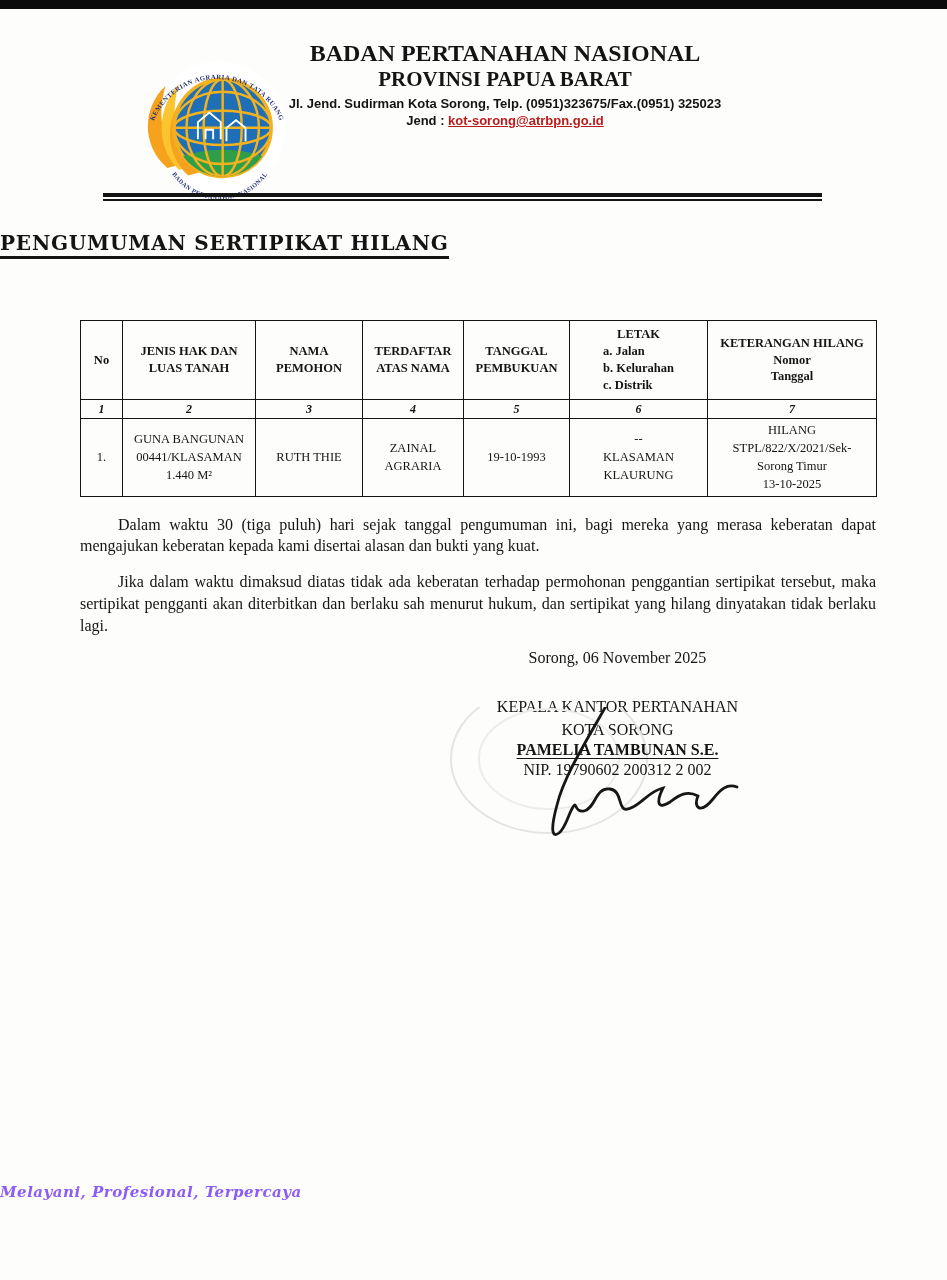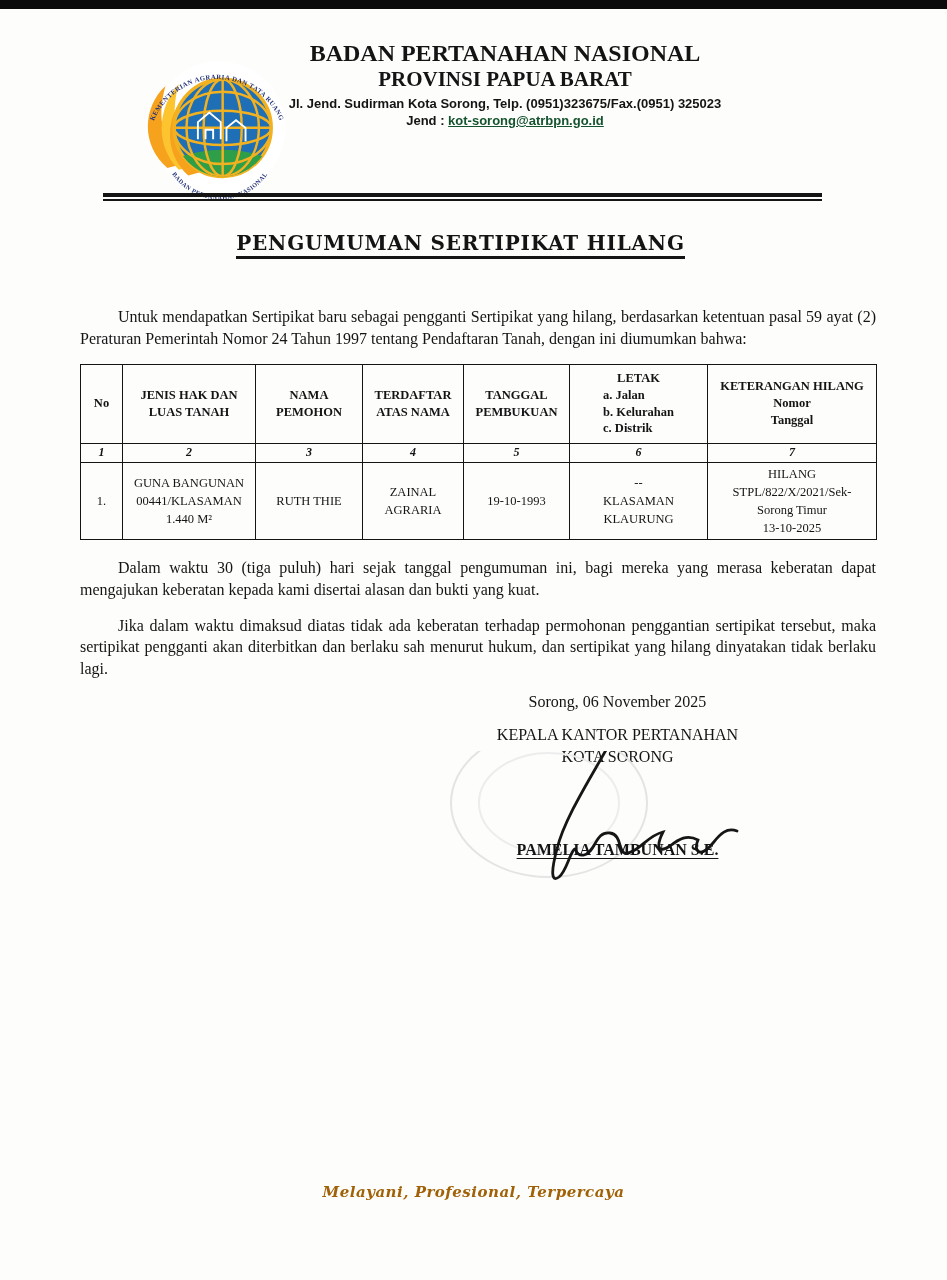--- a/index.html
+++ b/index.html
@@ -11,26 +11,26 @@
 
   
   .letterhead{position:absolute;top:40px;left:0;width:947px;height:160px;}
   .logo{position:absolute;left:132px;top:4px;width:168px;height:162px;}
   .lh-text{position:absolute;left:262px;top:0;width:486px;text-align:center;}
   .lh1{font-size:25px;font-weight:700;letter-spacing:.2px;line-height:1.12;}
   .lh2{font-size:24px;font-weight:700;line-height:1.12;}
   .lh3,.lh4{font-size:21px;font-weight:700;line-height:1.15;}
   .lh-addr{font-family:"Liberation Sans","DejaVu Sans",sans-serif;font-size:13px;font-weight:700;margin-top:5px;line-height:1.3;}
   .lh-mail{font-family:"Liberation Sans","DejaVu Sans",sans-serif;font-size:13px;font-weight:700;line-height:1.3;}
-  .lh-mail a{color:#14532d;text-decoration:underline;cursor:pointer;}
+  .lh-mail a{color:#b91c1c;text-decoration:underline;cursor:pointer;}
   .rule{position:absolute;top:193px;left:103px;width:719px;height:2px;
         border-top:4px solid #141414;border-bottom:2px solid #141414;}
 
   
-  .titleblock{position:absolute;top:231px;left:0;width:921px;text-align:center;}
+  .titleblock{position:absolute;top:231px;left:0;width:921px;text-align:left;}
   .doc-title{display:inline-block;font-family:"DejaVu Serif","Liberation Serif",serif;
     font-size:20px;font-weight:700;letter-spacing:.8px;border-bottom:3px solid #141414;padding-bottom:1px;}
   .doc-nomor{font-size:17px;margin-top:5px;}
   .doc-nomor .num{font-family:"DejaVu Serif","Liberation Serif",serif;font-weight:700;font-size:16px;}
 
   
   .main{position:absolute;top:306px;left:80px;width:796px;}
   .para{font-size:16px;line-height:1.36;text-align:justify;text-indent:38px;margin:0;}
   .p2{margin-top:17px;}
   .p3{margin-top:14px;}
@@ -40,30 +40,30 @@
   tr.hdr td{font-weight:700;font-size:12.5px;line-height:1.35;height:74px;}
   tr.hdr td.letak{text-align:center;}
   .letak-list{display:inline-block;text-align:left;line-height:1.35;}
   tr.numrow td{font-size:12px;font-style:italic;font-weight:700;height:18px;padding:0 3px;}
   tr.datarow td{font-size:12.5px;line-height:1.45;height:62px;}
   tr.datarow .l{display:block;}
   td.ket{font-size:12px;line-height:1.35;}
 
   
   .sigblock{position:relative;width:345px;margin:13px 86px 0 auto;text-align:center;font-size:16px;}
-  .place-date{margin-bottom:13px;}
+  .place-date{margin-bottom:29px;}
   .kepala{line-height:1.4;}
   .sig-art{position:absolute;left:2px;top:58px;width:340px;height:140px;pointer-events:none;}
-  .sig-name{margin-top:72px;font-weight:700;text-decoration:underline;text-underline-offset:3px;position:relative;}
+  .sig-name{font-weight:700;text-decoration:underline;text-underline-offset:3px;position:relative;}
   .sig-nip{margin-top:2px;position:relative;}
 
   
-  .motto{position:absolute;top:1183px;left:0;width:947px;text-align:center;
+  .motto{position:absolute;top:1183px;left:0;width:947px;
     font-family:"DejaVu Serif","Liberation Serif",serif;font-style:italic;font-weight:700;
-    font-size:15px;color:#a16207;letter-spacing:.5px;}
+    font-size:15px;color:#8b5cf6;letter-spacing:.5px;}
 </style>
 </head>
 <body>
 
 <div class="page">
   <div class="topbar"></div>
 
   <div class="letterhead">
     <svg class="logo" viewBox="0 0 170 170">
       <defs>
@@ -111,21 +111,20 @@
       <div class="lh-mail"><span>Jend : </span><a>kot-sorong@atrbpn.go.id</a></div>
     </div>
   </div>
   <div class="rule"></div>
 
   <div class="titleblock">
     <div><span class="doc-title">PENGUMUMAN SERTIPIKAT HILANG</span></div>
   </div>
 
   <div class="main">
-    <p class="para p1">Untuk mendapatkan Sertipikat baru sebagai pengganti Sertipikat yang hilang, berdasarkan ketentuan pasal 59 ayat (2) Peraturan Pemerintah Nomor 24 Tahun 1997 tentang Pendaftaran Tanah, dengan ini diumumkan bahwa:</p>
 
     <table class="annc">
       <colgroup>
         <col style="width:42px">
           <col style="width:133px">
           <col style="width:107px">
         <col style="width:101px">
           <col style="width:106px">
           <col style="width:138px">
           <col style="width:169px">
@@ -207,17 +206,18 @@
           <ellipse cx="102" cy="52" rx="98" ry="74" fill="none" stroke="#e4e4e4" stroke-width="2"></ellipse>
           <ellipse cx="102" cy="52" rx="70" ry="50" fill="none" stroke="#ededed" stroke-width="2"></ellipse>
         </g>
         <path d="M166,-14 C152,14 118,64 110,98 C104,120 104,132 112,126 C119,120 121,108 126,100
                  C130,93 127,106 137,104 C149,101 148,80 163,82 C178,84 168,110 186,100
                  C196,95 203,84 216,81 C210,93 209,104 223,95 C232,88 240,83 251,89
                  C246,100 253,108 266,92 C273,83 280,76 290,80" fill="none" stroke="#161616" stroke-width="2.8" stroke-linecap="round"></path>
       </svg>
 
       <div class="sig-name">PAMELIA TAMBUNAN S.E.</div>
+      <div class="sig-nip">NIP. 19790602 200312 2 002</div>
     </div>
   </div>
 
   <div class="motto">Melayani, Profesional, Terpercaya</div>
 </div>
 
 </body></html>

